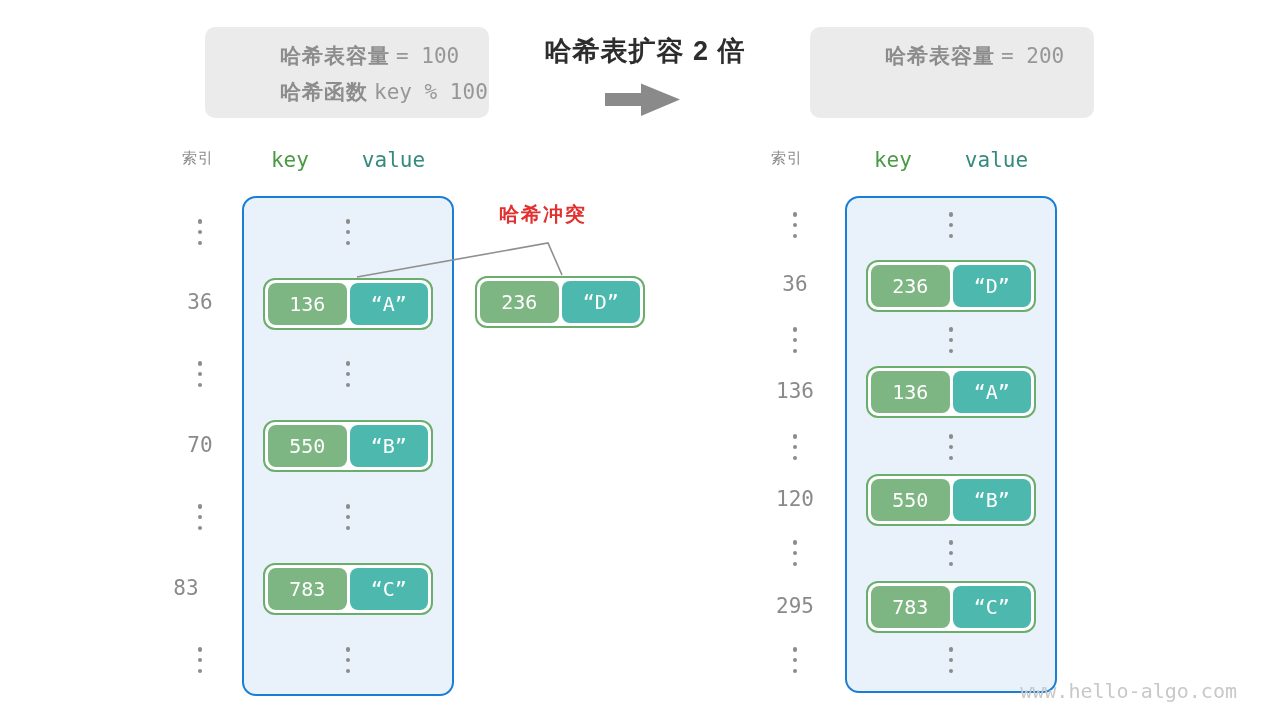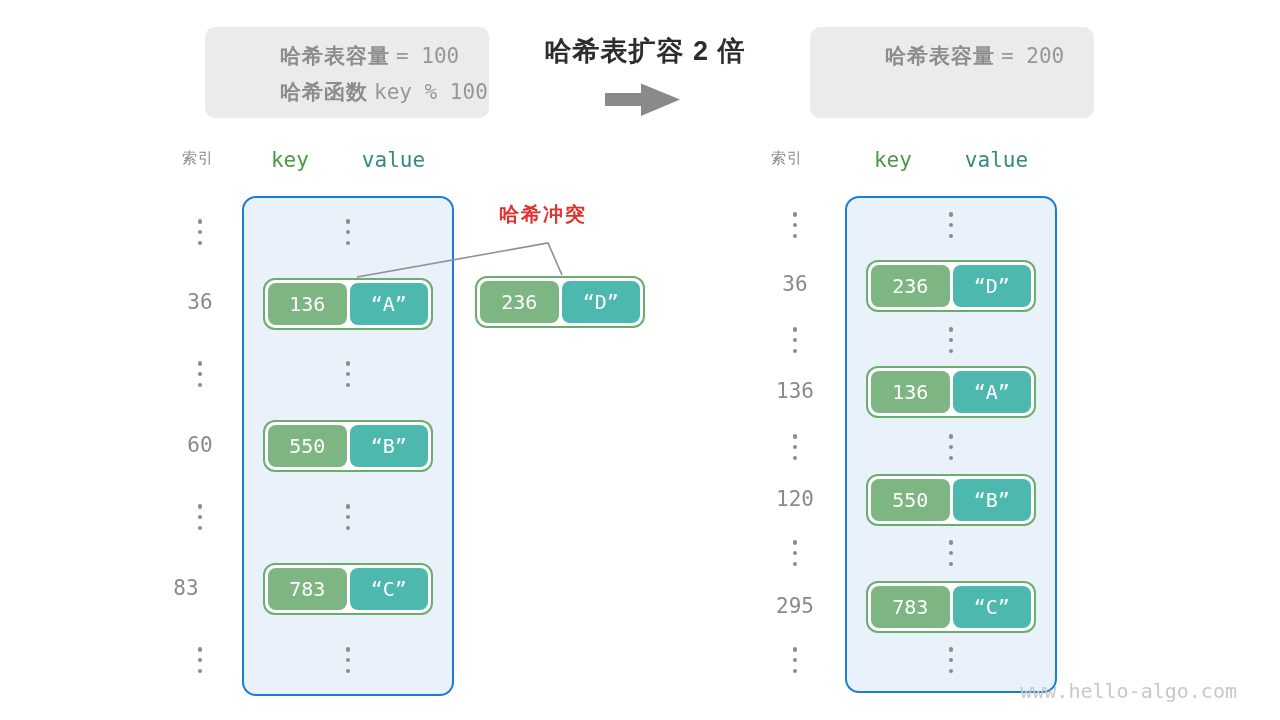--- a/index.html
+++ b/index.html
@@ -112,21 +112,21 @@
       <i></i>
       <i></i>
       <i></i>
     </div>
   <div class="idx-num" style="left:165px;top:290px;">36</div>
   <div class="dots" style="left:195px;top:361px;">
       <i></i>
       <i></i>
       <i></i>
     </div>
-  <div class="idx-num" style="left:165px;top:433px;">60</div>
+  <div class="idx-num" style="left:165px;top:433px;">70</div>
   <div class="dots" style="left:195px;top:504px;">
       <i></i>
       <i></i>
       <i></i>
     </div>
   <div class="idx-num" style="left:151px;top:576px;">83</div>
   <div class="dots" style="left:195px;top:647px;">
       <i></i>
       <i></i>
       <i></i>

